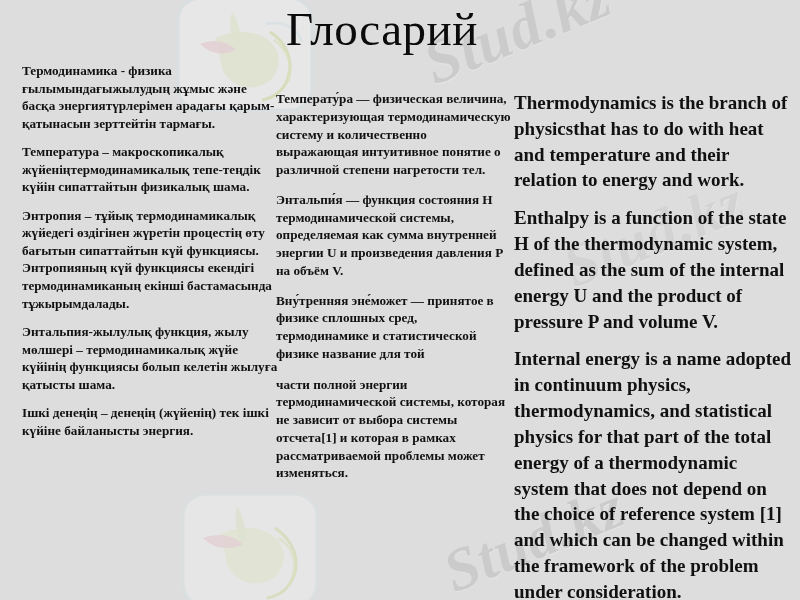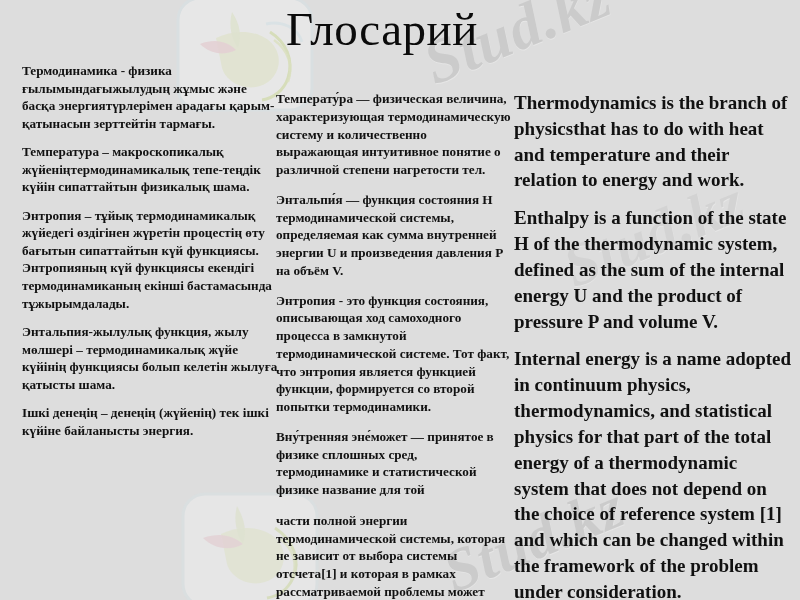--- a/index.html
+++ b/index.html
@@ -185,23 +185,20 @@
   </div>
 
   <div id="col-ru" class="column">
     <p class="entry">
       <span class="term">Температу́ра</span><span class="def"> — физическая величина, характеризующая термодинамическую систему и количественно выражающая интуитивное понятие о различной степени нагретости тел.</span>
     </p>
     <p class="entry">
       <span class="term">Энтальпи́я</span><span class="def"> — функция состояния H термодинамической системы, определяемая как сумма внутренней энергии U и произведения давления P на объём V.</span>
     </p>
     <p class="entry">
-      <span class="term">Энтропия</span><span class="def"> - это функция состояния, описывающая ход самоходного процесса в замкнутой термодинамической системе. Тот факт, что энтропия является функцией функции, формируется со второй попытки термодинамики.</span>
-    </p>
-    <p class="entry">
       <span class="term">Вну́тренняя эне́может</span><span class="def"> — принятое в физике сплошных сред, термодинамике и статистической физике название для той</span>
     </p>
     <p class="entry continuation">
       <span class="def">части полной энергии термодинамической системы, которая не зависит от выбора системы отсчета[1] и которая в рамках рассматриваемой проблемы может изменяться.</span>
     </p>
   </div>
 
   <div id="col-en" class="column">
     <p class="entry">
       <span class="term">Thermodynamics</span><span class="def"> is the branch of physicsthat has to do with heat and temperature and their relation to energy and work.</span>

